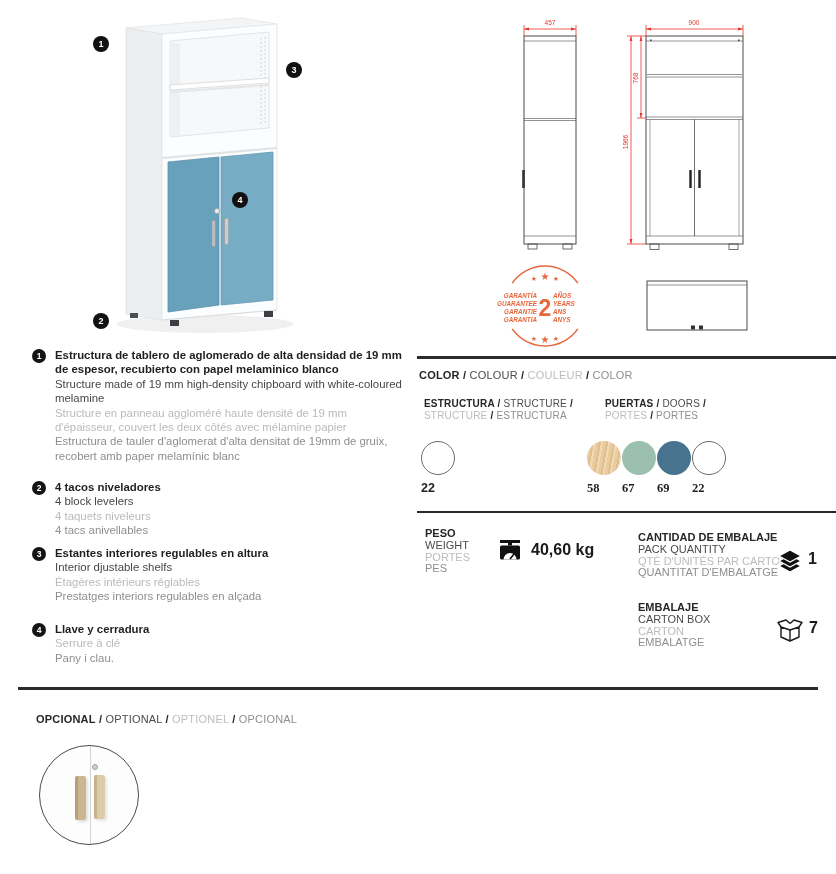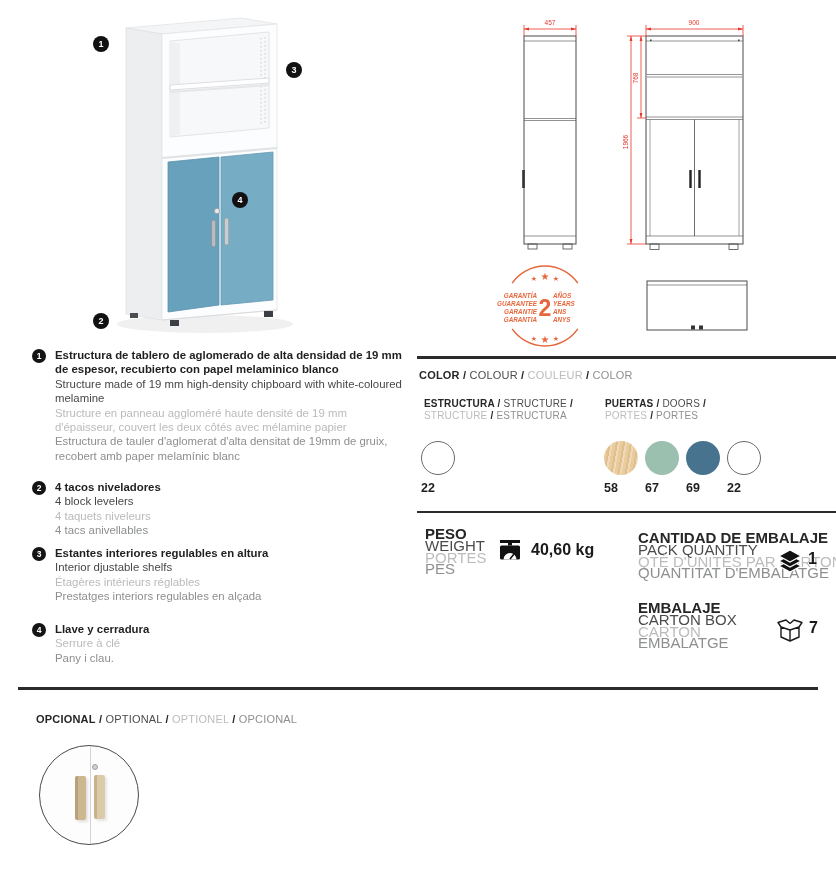--- a/index.html
+++ b/index.html
@@ -21,21 +21,21 @@
   
   .panel { position:absolute; left:417px; top:356px; width:419px; height:330px; }
   .rule-heavy { background:#2b2b2b; height:2.5px; width:100%; }
   .rule-med   { background:#2b2b2b; height:2px;  width:100%; }
   .mlhead { font-size:11px; letter-spacing:.2px; white-space:nowrap; }
   .mlhead .h1 { color:#262626; font-weight:bold; }
   .mlhead .hsep { color:#262626; font-weight:bold; }
   .mlhead .h2 { color:#4b4b4b; }
   .mlhead .h3 { color:#bcbcbd; }
   .mlhead .h4 { color:#8e8f90; }
-  .lblblock { font-size:15px; line-height:11.8px; white-space:nowrap; }
+  .lblblock { font-size:11px; line-height:11.8px; white-space:nowrap; }
   .lblblock .h1 { color:#262626; font-weight:bold; display:block; }
   .lblblock .h2 { color:#4b4b4b; display:block; }
   .lblblock .h3 { color:#bcbcbd; display:block; }
   .lblblock .h4 { color:#8e8f90; display:block; }
   .lbl2col { font-size:10px; line-height:12px; }
   .swatch { width:34px; height:34px; border-radius:50%; }
   .sw-border { border:1px solid #6b6b6b; }
   .wood { background-image:repeating-linear-gradient(100deg, rgba(255,255,255,.28) 0 2px, rgba(0,0,0,0) 2px 5px, rgba(139,106,60,.12) 5px 7px); }
   .swcode { font-size:12.5px; color:#1f1f1f; font-weight:bold; width:34px; margin-top:6px; }
   .bigval { font-size:16px; font-weight:bold; color:#1a1a1a; white-space:nowrap; }
@@ -240,21 +240,21 @@
   </div>
   <div class="mlhead lbl2col abs" style="top:42px; left:188px;">
     <div><span class="h1">PUERTAS</span><span class="hsep"> <span>/</span> </span><span class="h2">DOORS</span><span class="hsep"> <span>/</span></span></div>
     <div><span class="h3">PORTES</span><span class="hsep"> <span>/</span> </span><span class="h4">PORTES</span></div>
   </div>
 
   <div class="abs" style="top:85px; left:4px;">
     <div class="swatch sw-border" style="background-color: rgb(255, 255, 255);"></div>
     <div class="swcode">22</div>
   </div>
-  <div class="abs" style="top:85px; left:187px; display:flex; gap:7px;">
+  <div class="abs" style="top:85px; left:170px; display:flex; gap:1px;font-family:Liberation Serif, serif;">
     <div>
       <div class="swatch wood" style="background-color: rgb(234, 203, 155);"></div>
       <div class="swcode">58</div>
     </div>
     <div>
       <div class="swatch" style="background-color: rgb(156, 192, 175);"></div>
       <div class="swcode">67</div>
     </div>
     <div>
       <div class="swatch" style="background-color: rgb(71, 115, 143);"></div>

